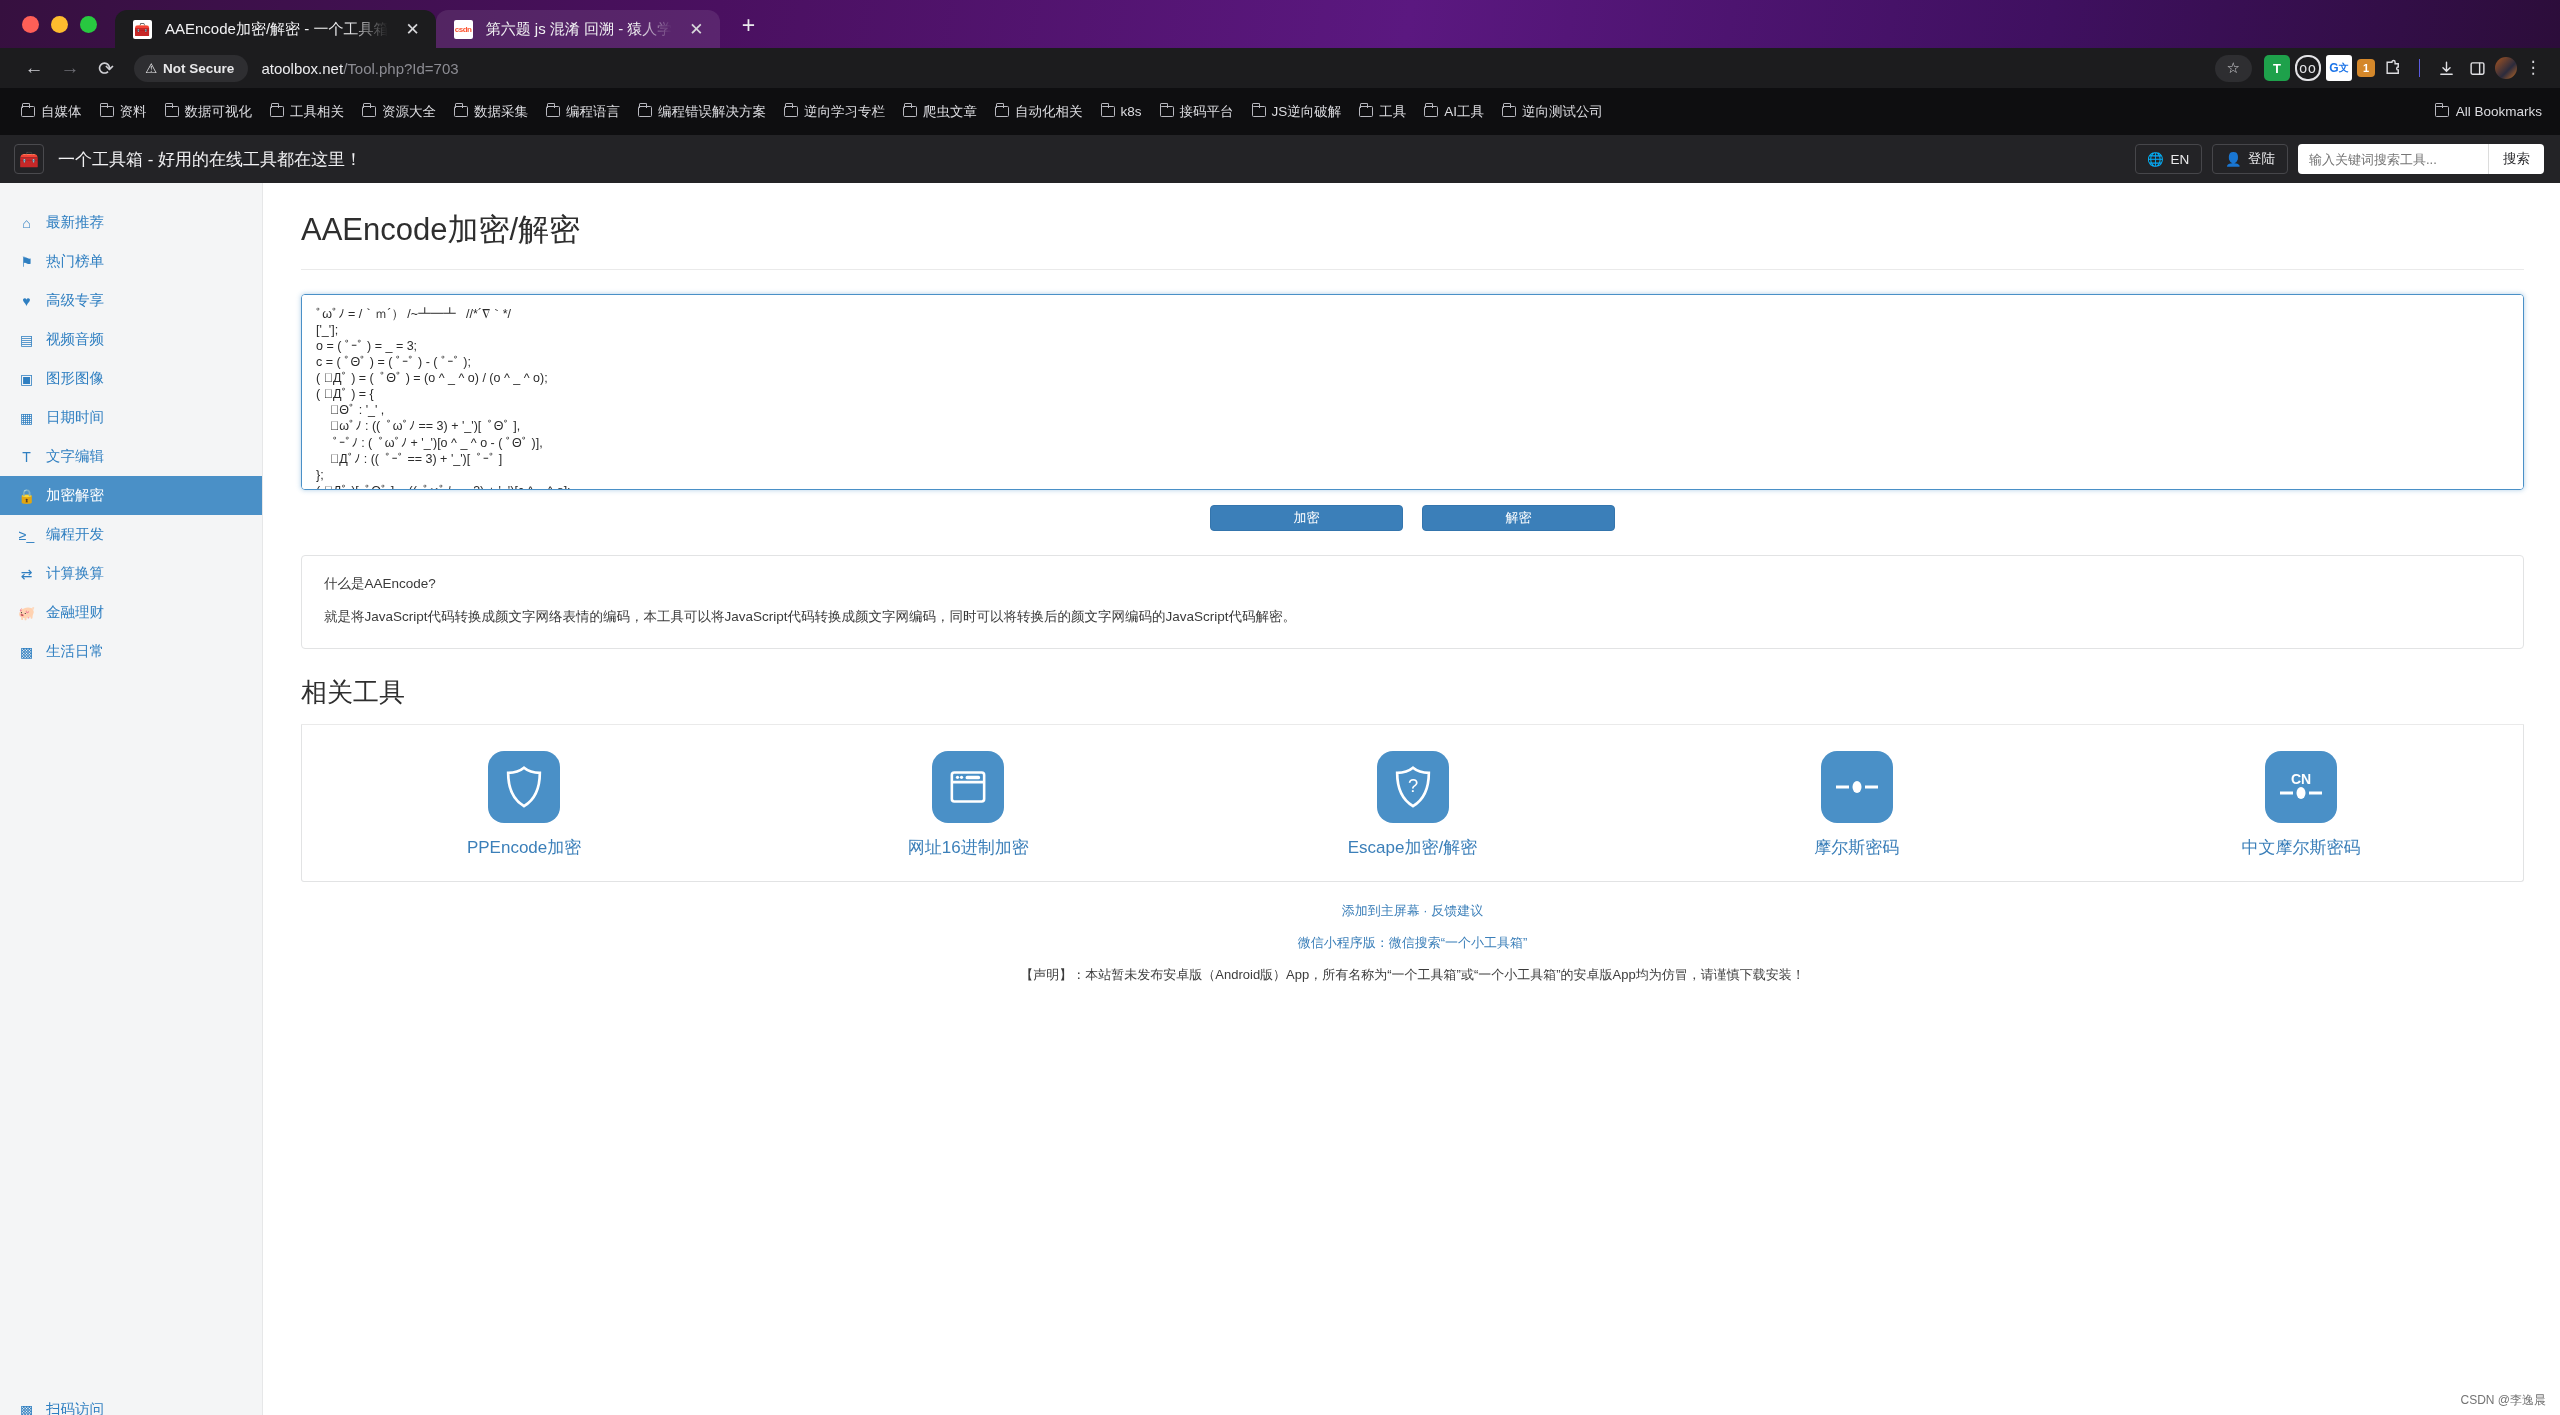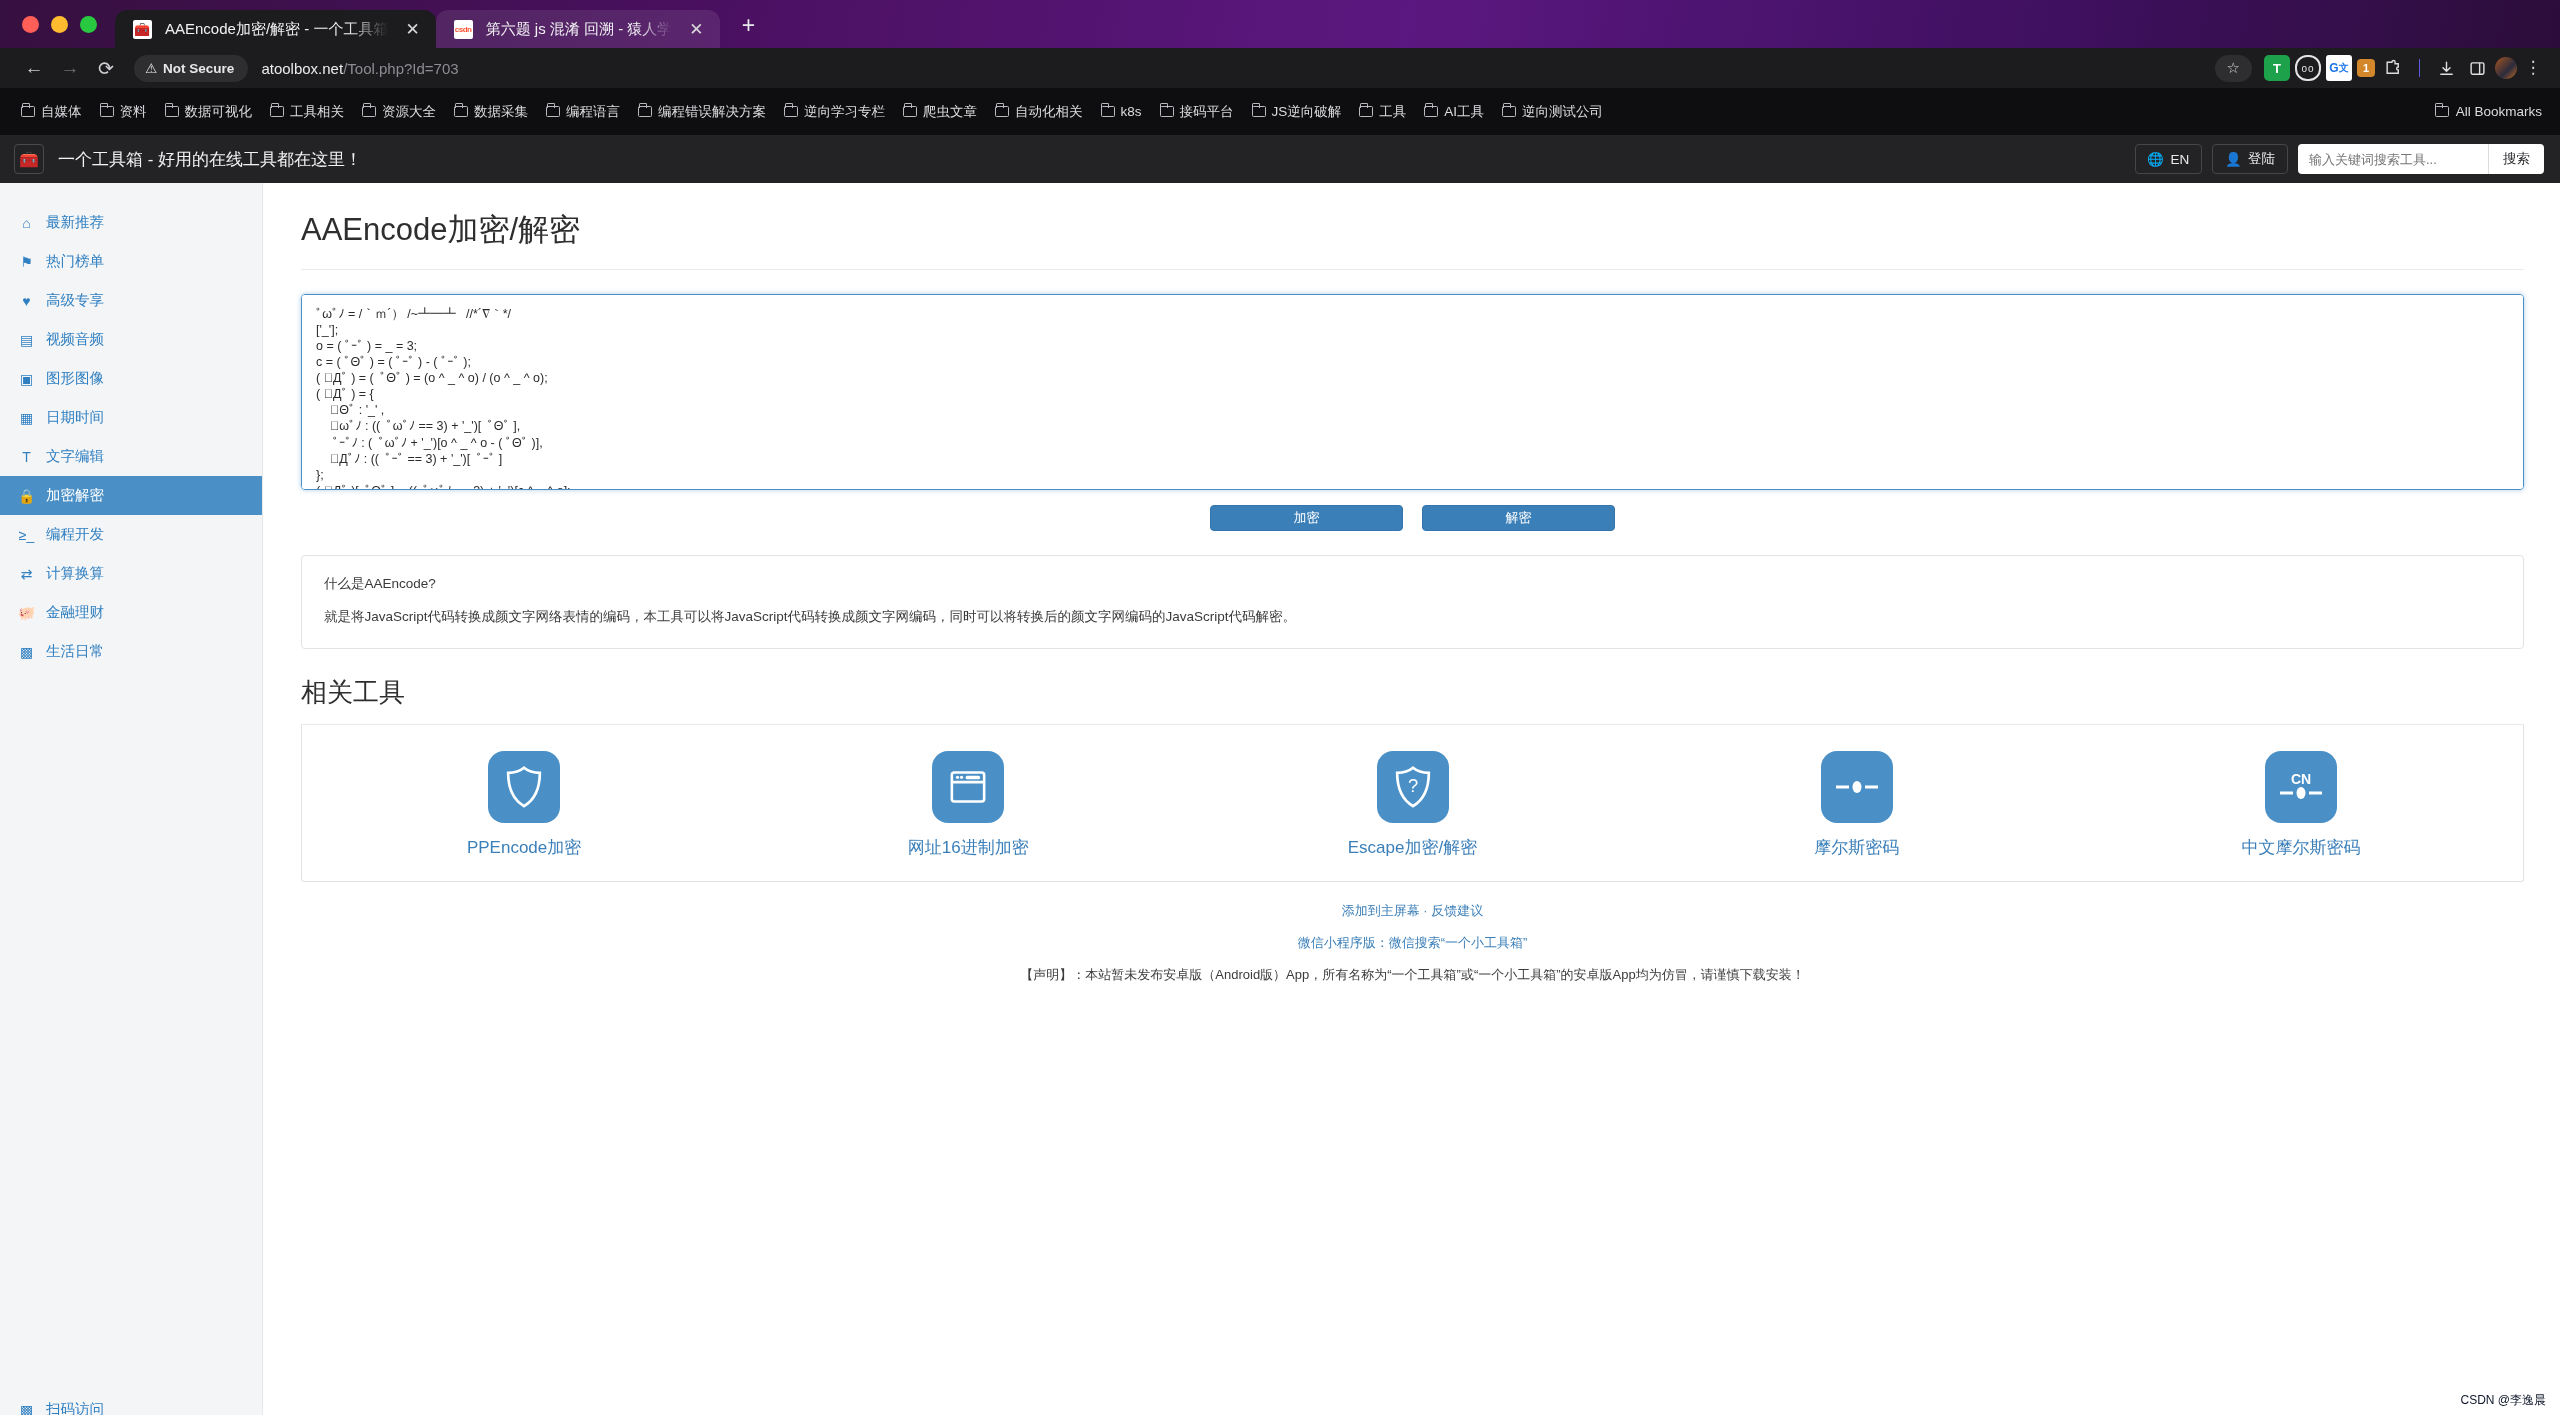--- a/index.html
+++ b/index.html
@@ -81,21 +81,21 @@
     display: flex; align-items: center; padding: 0 12px;
     color: #d2d2d6; font-size: 15px;
   }
   .ext-icons { display: flex; align-items: center; gap: 5px; padding-left: 12px; }
   .ext {
     width: 26px; height: 26px; border-radius: 4px;
     display: flex; align-items: center; justify-content: center;
     font-size: 12px; color: #dfdfe2;
   }
   .ext.tmp { background: #1ea14b; color: #fff; font-weight: 700; font-size: 13px; border-radius: 5px; }
-  .ext.oo { border: 2px solid #e3e3e6; border-radius: 12px; font-size: 10px; letter-spacing: 1px; color: #e3e3e6; }
+  .ext.oo { border: 2px solid #e3e3e6; border-radius: 12px; font-size: 14px; letter-spacing: 1px; color: #e3e3e6; }
   .ext.gtr { background: #fff; color: #1a73e8; font-weight: 700; font-size: 12px; border-radius: 3px; }
   .badge-1 {
     background: #d4872a; color: #fff; border-radius: 4px;
     font-size: 11px; font-weight: 700; width: 18px; height: 18px;
     display: flex; align-items: center; justify-content: center;
   }
   .vdiv { width: 1px; height: 18px; background: #5b5be0; margin: 0 8px; }
   .avatar {
     width: 22px; height: 22px; border-radius: 50%;
     background: linear-gradient(135deg,#a8541f,#2b2b3d 60%,#c06a22);
@@ -223,21 +223,21 @@
     background: #4a90c7; display: flex; align-items: center;
     justify-content: center;
   }
   .tool-label { font-size: 17px; color: #3b7fb9; }
 
   .footer { text-align: center; padding-top: 20px; }
   .f-line { font-size: 13px; color: #3b7fb9; margin-bottom: 14px; }
   .f-line.dark { color: #3c3c3c; text-align: center; }
   .watermark {
     position: absolute; right: 14px; bottom: 6px;
-    font-size: 12px; color: #0f172a;
+    font-size: 12px; color: #737373;
   }
 </style>
 </head>
 <body>
 
 <div id="browser-chrome">
 
   <div class="tabstrip">
     <div class="traffic">
       <div class="dot red"></div>

